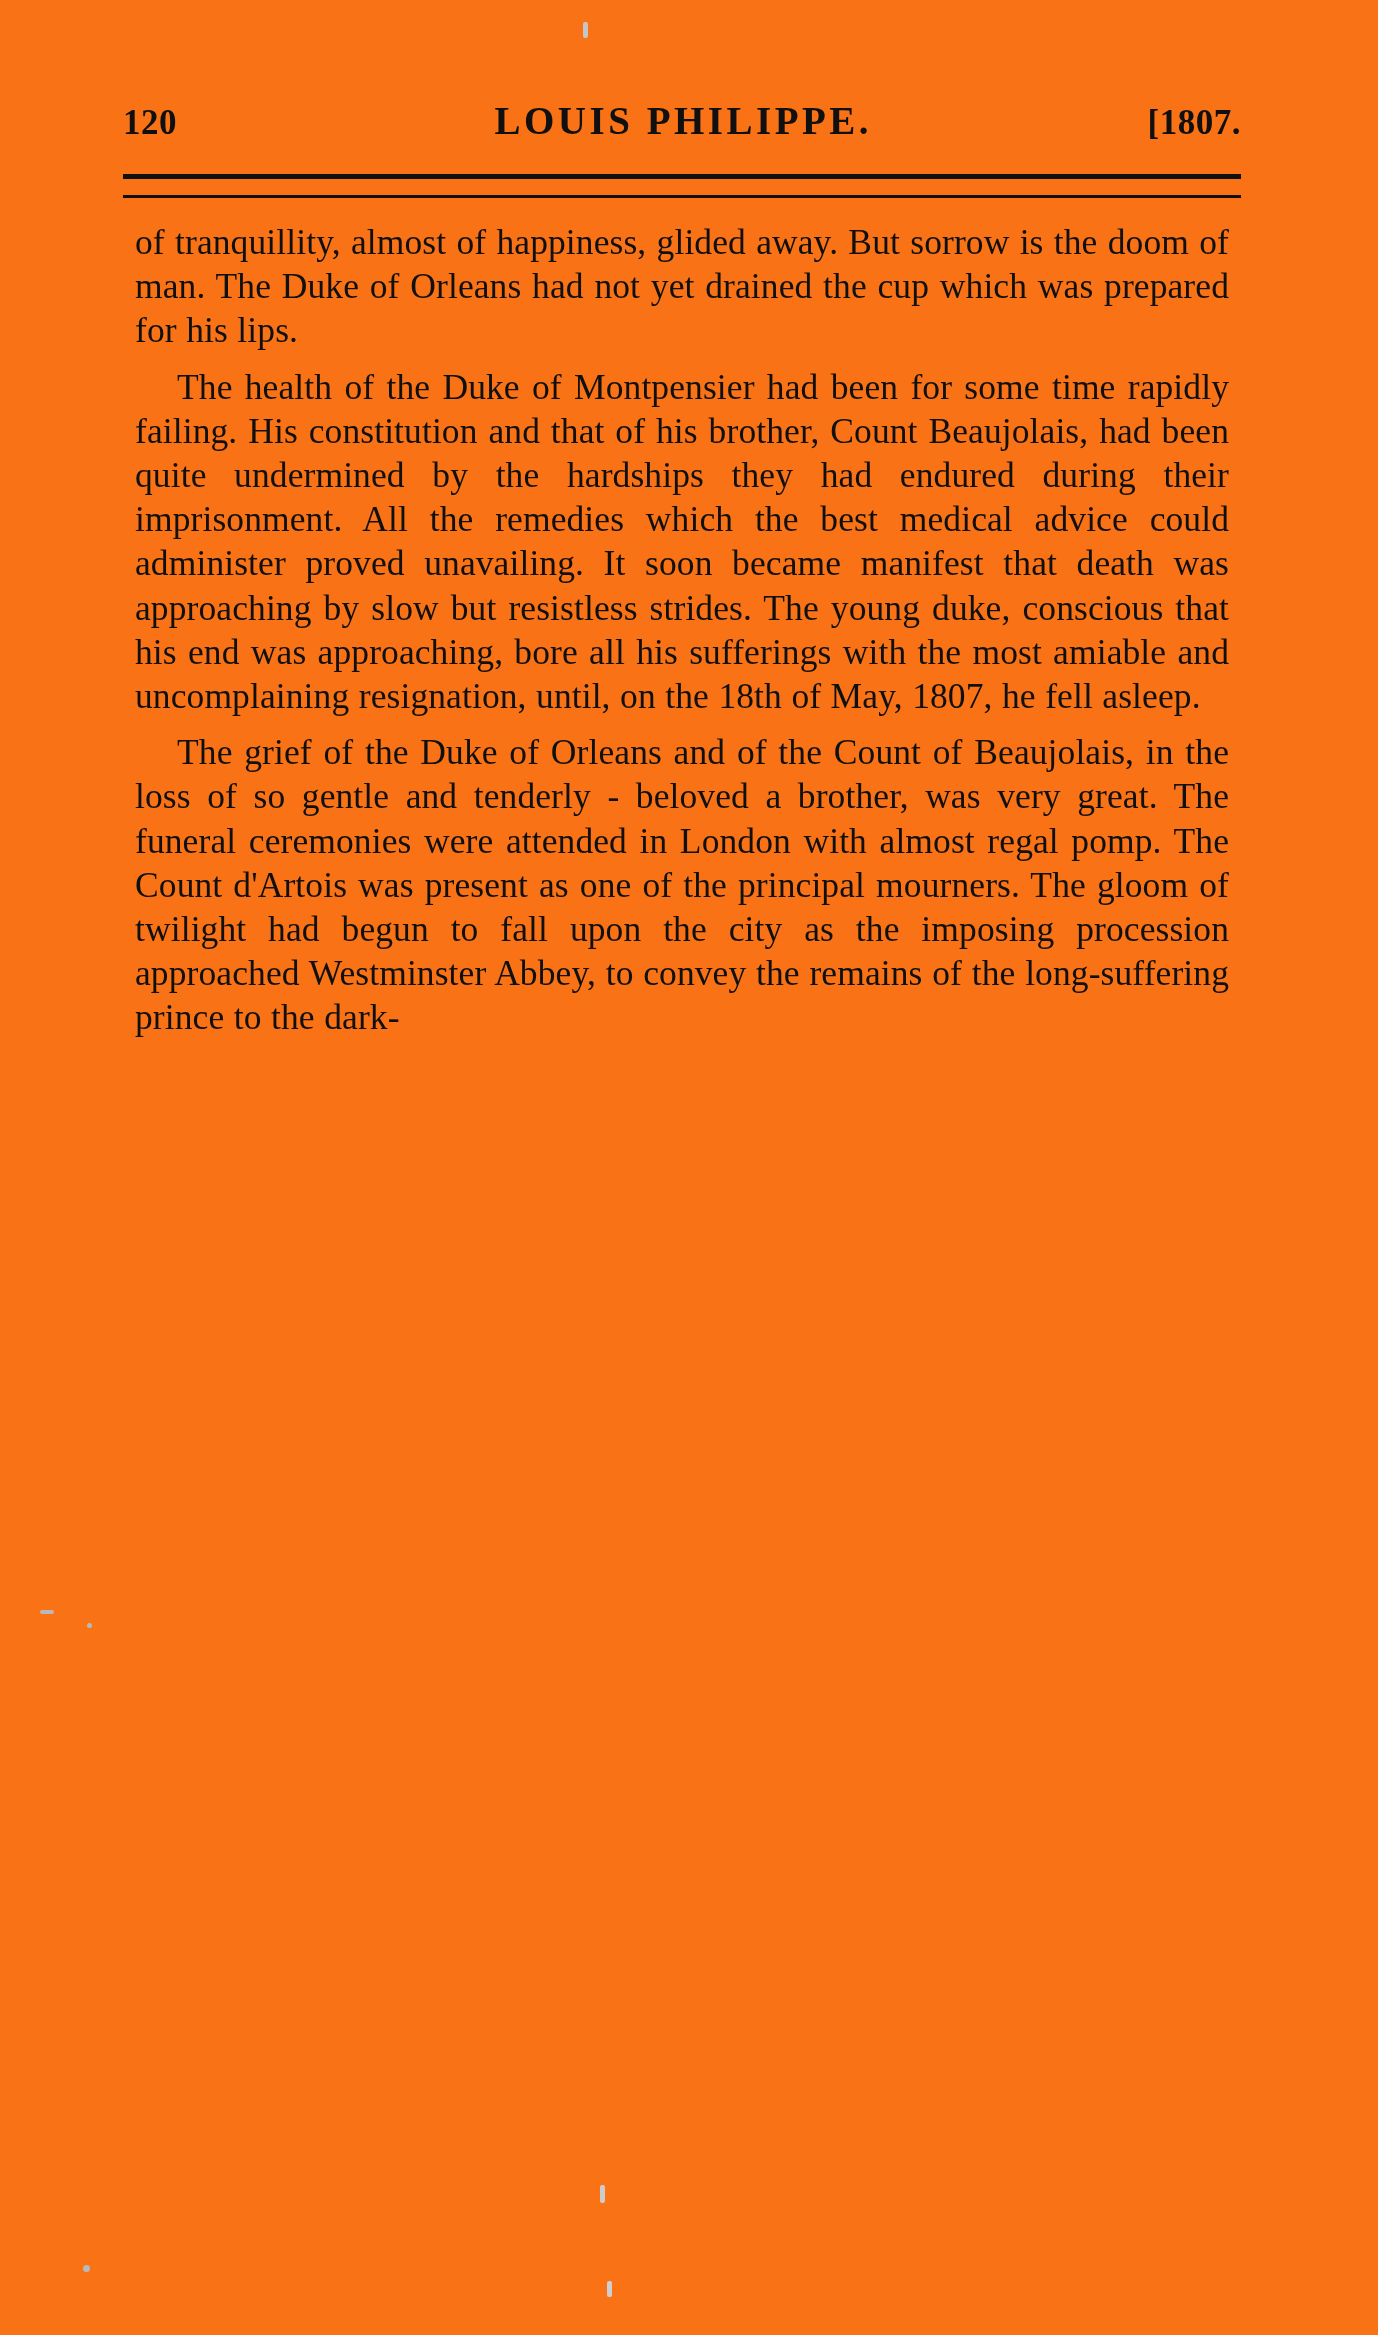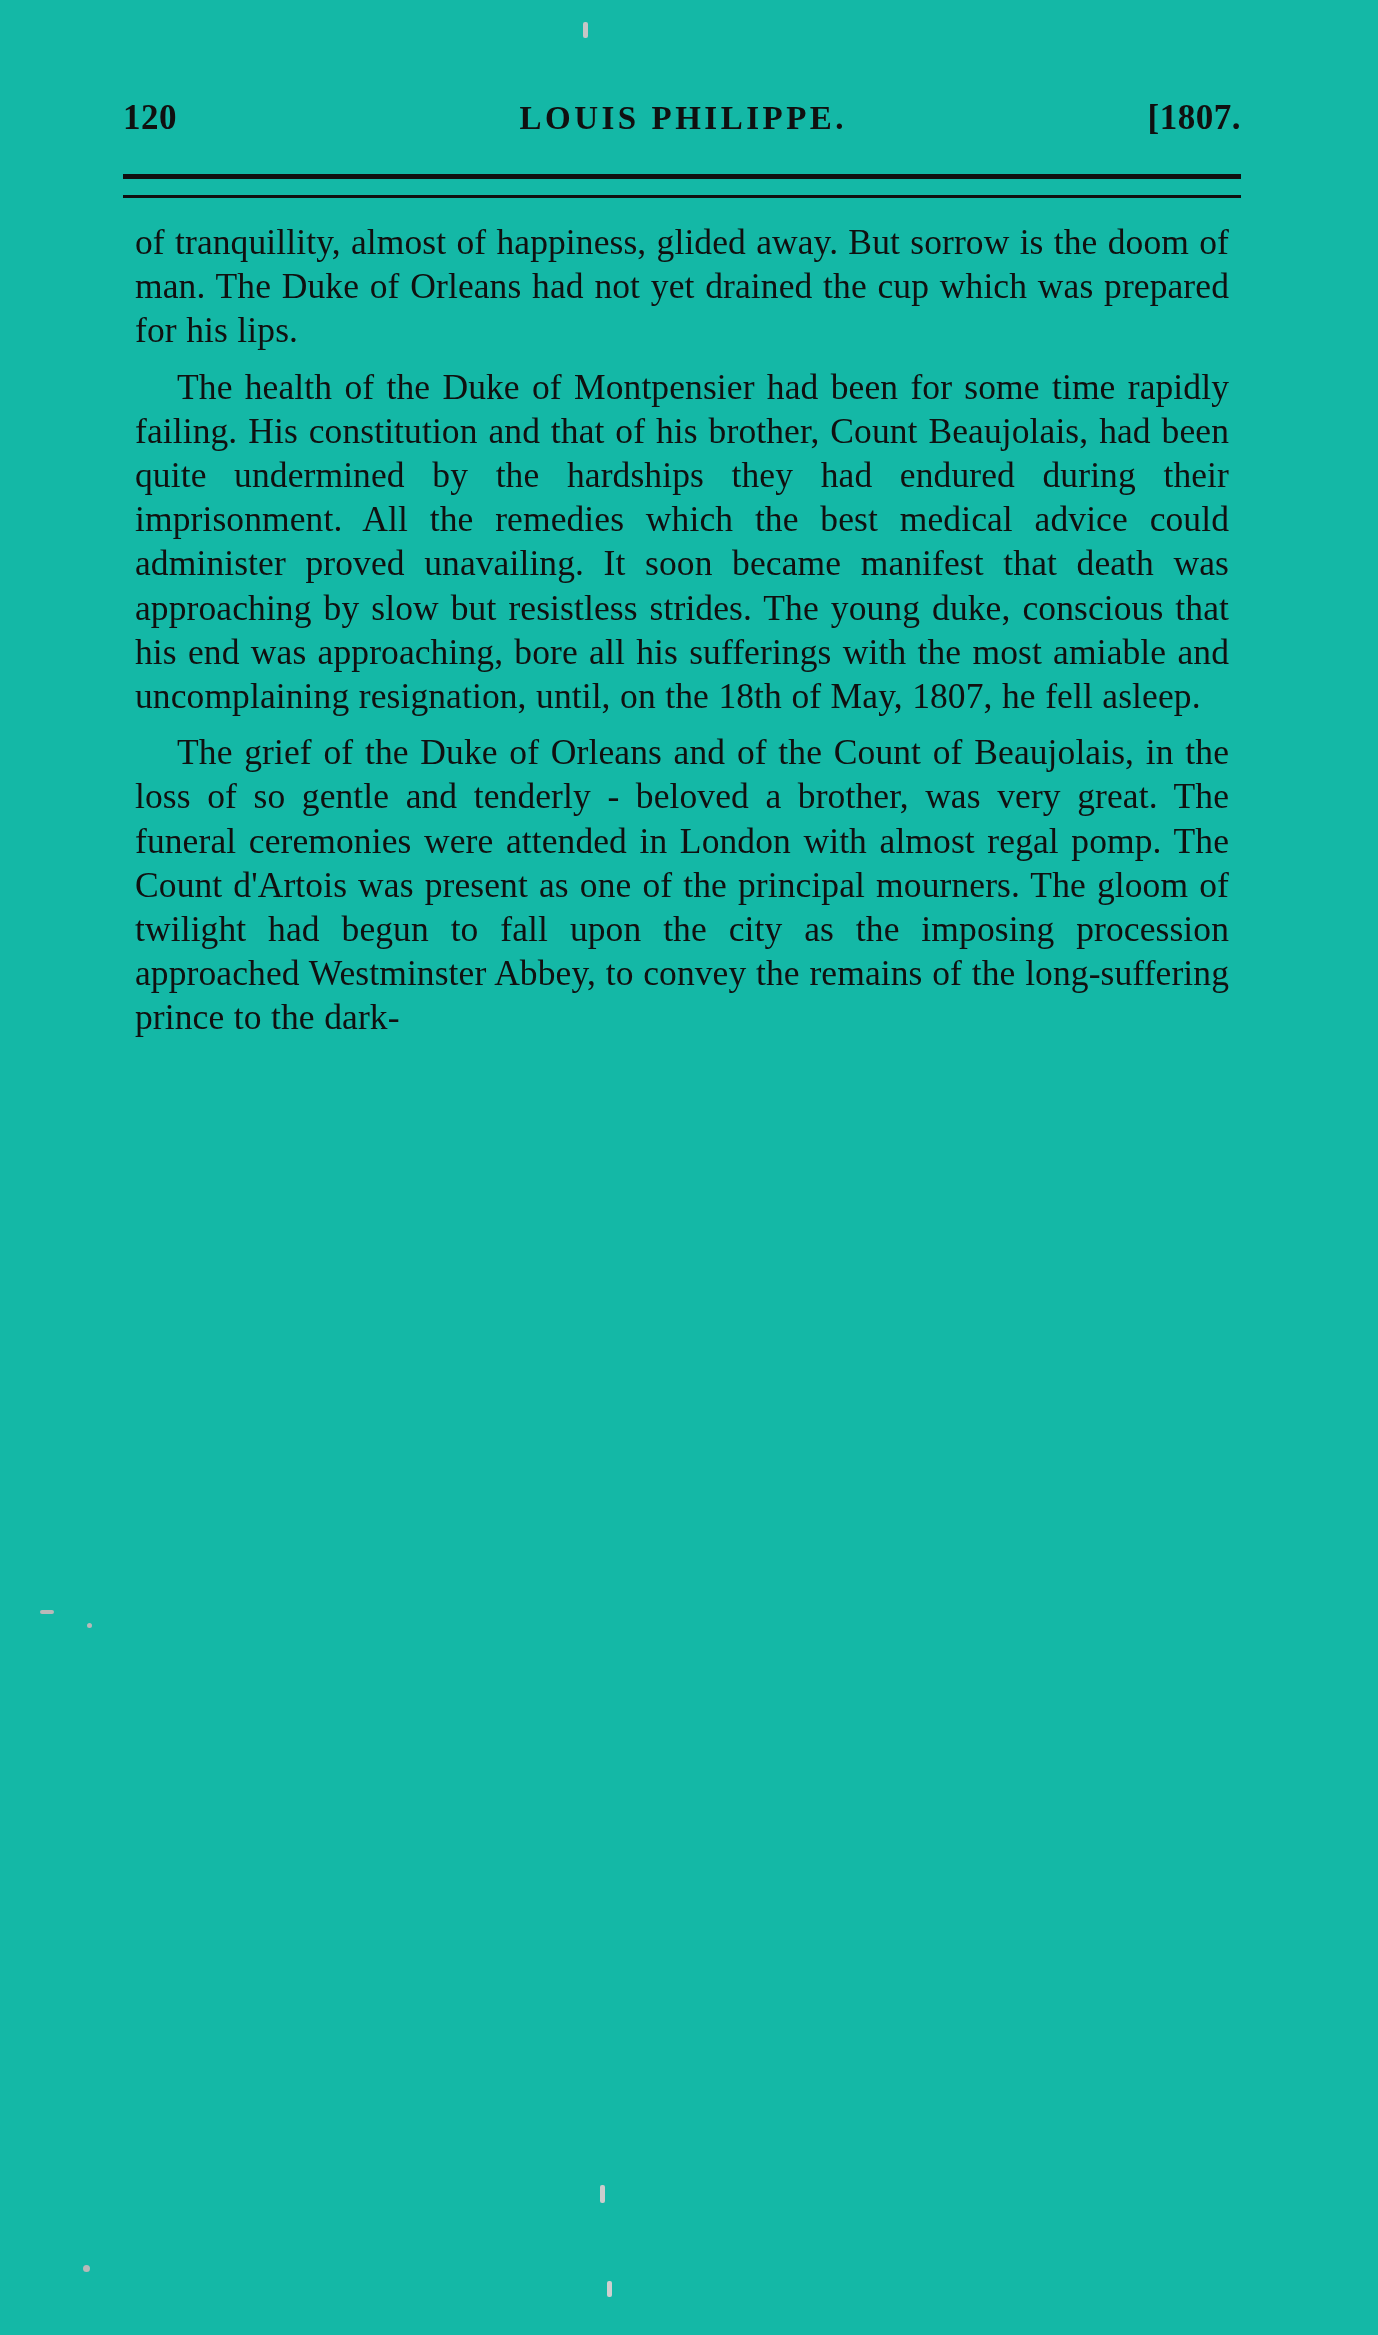--- a/index.html
+++ b/index.html
@@ -13,21 +13,21 @@
     font-family: "Liberation Serif", serif;
     color: #101010;
     position: relative;
     overflow: hidden;
   }
   .page {
     position: absolute;
     left: 0; top: 0;
     width: 1378px;
     height: 2335px;
-    background: #14b8a6;
+    background: #f97316;
   }
   .content {
     position: absolute;
     left: 123px;
     top: 98px;
     width: 1118px;
   }
   
   .header-row {
     display: flex;
@@ -36,21 +36,21 @@
     width: 100%;
     height: 52px;
   }
   .folio {
     font-size: 35px;
     font-weight: 700;
     letter-spacing: 0.5px;
     font-family: "Liberation Serif", serif;
   }
   .running-title {
-    font-size: 33px;
+    font-size: 39px;
     font-weight: 700;
     letter-spacing: 3.5px;
     text-transform: uppercase;
     margin-left: 42px;
     font-variant: small-caps;
   }
   .year {
     font-size: 35px;
     font-weight: 700;
     letter-spacing: 0.5px;

